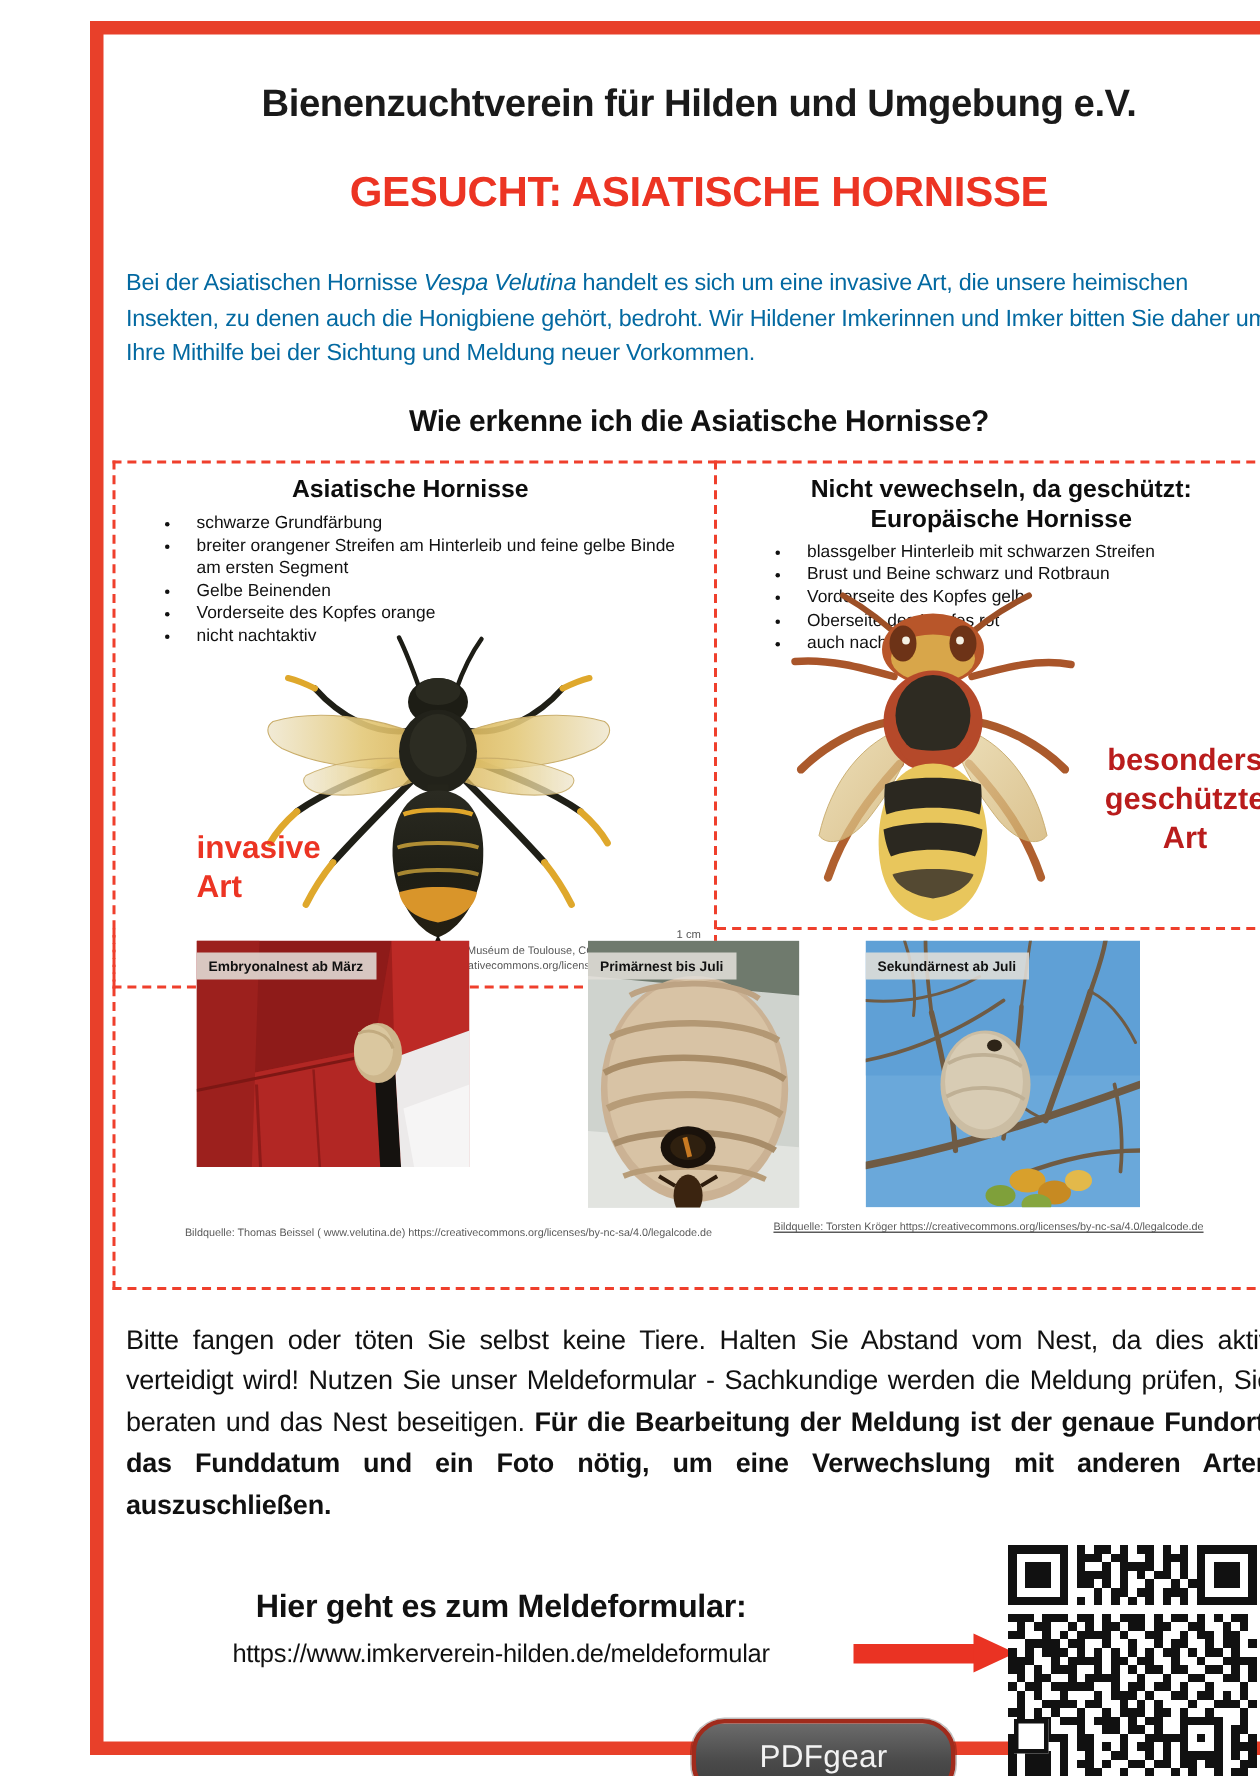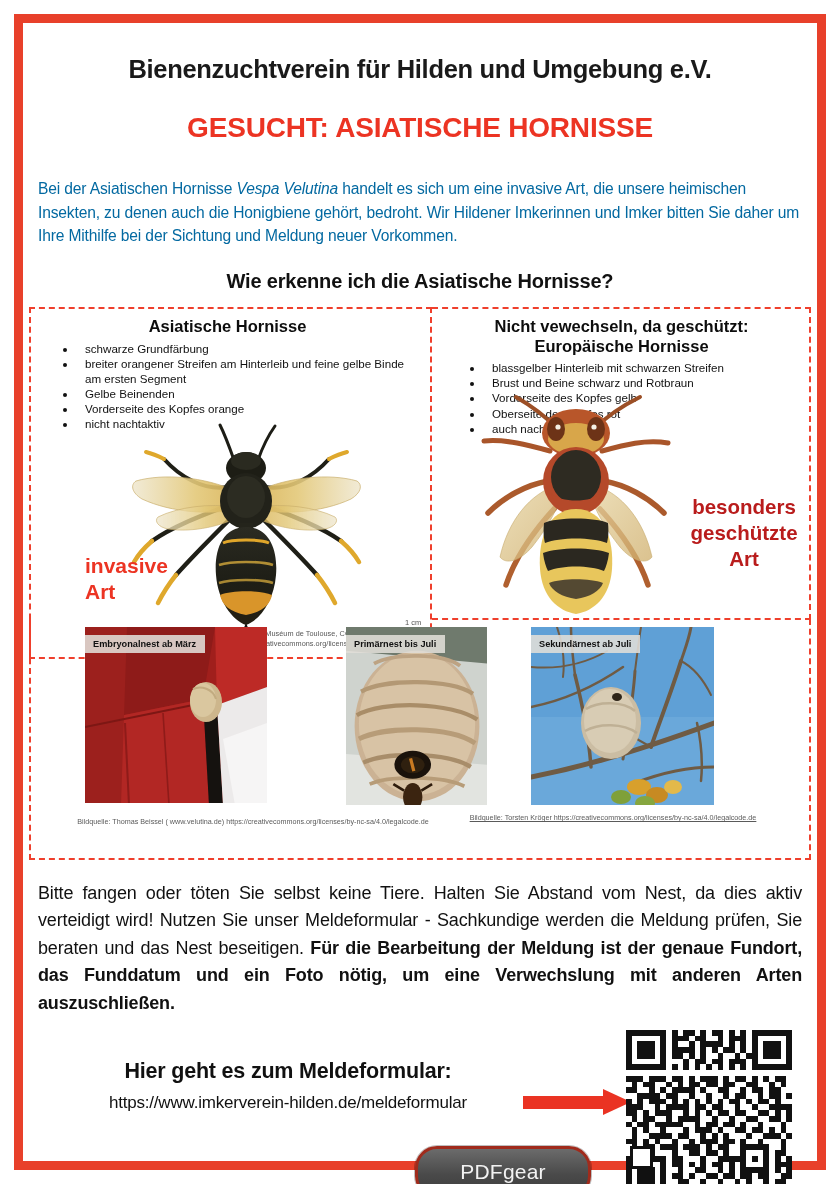--- a/index.html
+++ b/index.html
@@ -5,20 +5,21 @@
 <style>
   html,body{margin:0;padding:0;background:#ffffff;}
   body{
     font-family:"Liberation Sans", sans-serif;
     width:840px; height:1184px;
     position:relative; overflow:hidden;
   }
   .page{
     position:absolute; inset:0;
     background:#ffffff;
+    margin-left:46px;
   }
   
   .outer-frame{
     position:absolute;
     left:14px; top:14px;
     width:812px; height:1156px;
     border:9px solid #e8402a;
     box-sizing:border-box;
     background:#ffffff;
   }
@@ -167,21 +168,21 @@
     border:2px dashed #ef3f2c;
     border-top:none;
     box-sizing:border-box;
   }
   .nest-row{
     position:absolute;
     left:0; top:8px;
     width:782px; height:180px;
   }
   .nest-card{ position:absolute; top:0; overflow:hidden; }
-  .nest-1{ left:62px; width:182px; height:176px; }
+  .nest-1{ left:62px; width:182px; height:151px; }
   .nest-2{ left:323px; width:141px; height:178px; }
   .nest-3{ left:508px; width:183px; height:178px; }
   .nest-photo{ position:relative; width:100%; height:100%; overflow:hidden; }
   .nest-caption{
     position:absolute;
     left:0; top:8px;
     background:rgba(225,222,216,0.88);
     color:#111;
     font-size:9.2px;
     font-weight:bold;

